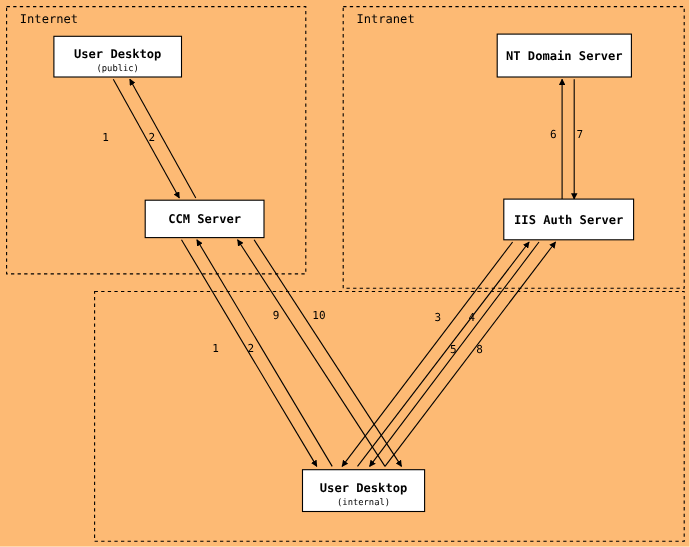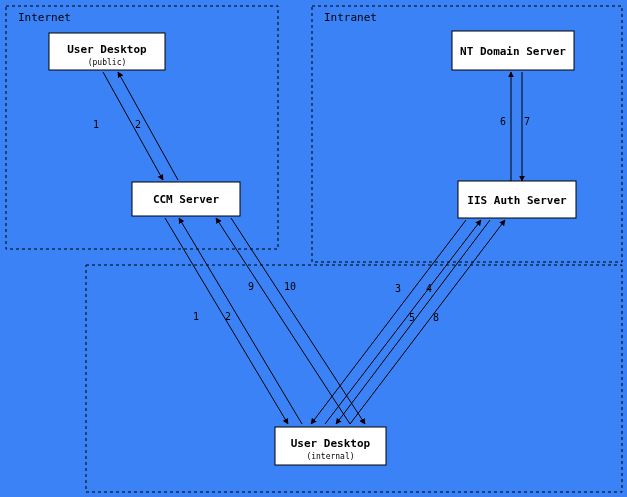--- a/index.html
+++ b/index.html
@@ -4,21 +4,21 @@
 <style>
   html, body {
     margin: 0;
     padding: 0;
     background: #ffffff;
   }
   #canvas {
     position: relative;
     width: 627px;
     height: 497px;
-    background: #3b82f6;
+    background: #fdba74;
     font-family: "DejaVu Sans Mono", monospace;
     overflow: hidden;
   }
   svg.layer {
     position: absolute;
     top: 0;
     left: 0;
     width: 627px;
     height: 497px;
   }

